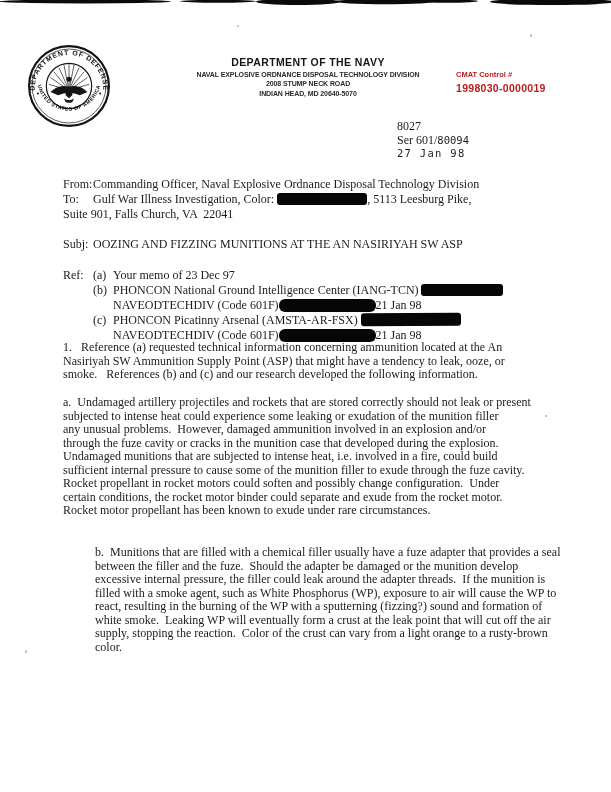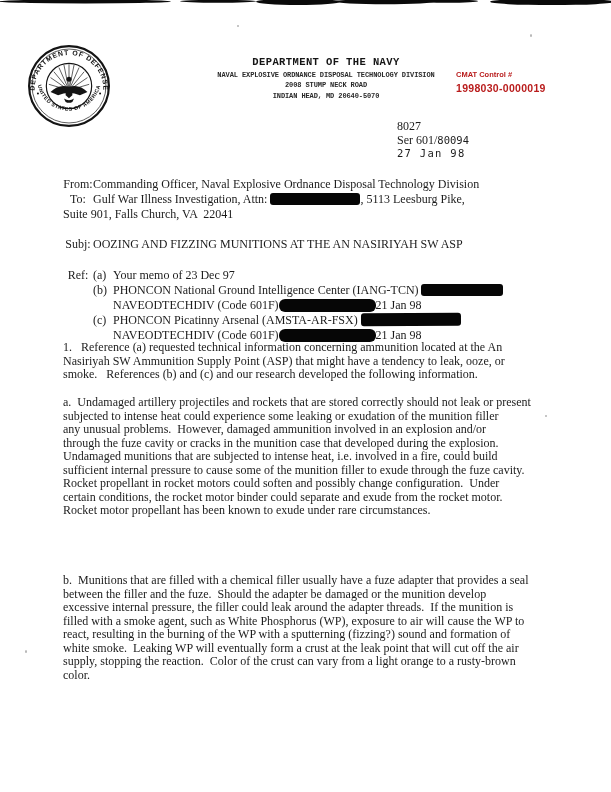--- a/index.html
+++ b/index.html
@@ -7,36 +7,36 @@
     position:relative;width:611px;height:792px;margin:0 auto;
     background:#ffffff;overflow:hidden;
     font-family:"Liberation Serif", serif;color:#1b1b1b;
   }
   .pre{white-space:pre;}
   
   .scan-band{position:absolute;top:0;left:0;}
   
   .seal{position:absolute;left:27px;top:44px;width:84px;height:84px;}
   
-  .letterhead{position:absolute;left:156px;top:56px;width:340px;text-align:center;
-    font-family:Liberation Mono, monospace;color:#151515;}
+  .letterhead{position:absolute;left:138px;top:56px;width:340px;text-align:center;
+    font-family:Liberation Sans, sans-serif;color:#151515;}
   .agency{font-size:10.5px;font-weight:bold;letter-spacing:.4px;}
   .lh-sub{font-size:7px;font-weight:bold;letter-spacing:-0.1px;margin-top:2.5px;color:#2a2a2a;}
   
   .cmat{position:absolute;left:456px;top:70px;font-family:"Liberation Sans", sans-serif;color:#b91c1c;}
   .cmat-label{font-size:7.5px;font-weight:bold;}
   .cmat-number{font-size:10.5px;font-weight:bold;letter-spacing:.3px;margin-top:3px;}
   
   .serial{position:absolute;left:397px;top:120px;font-size:12px;line-height:13.5px;}
   .mono{font-family:"DejaVu Sans Mono", monospace;font-size:10.5px;}
   .date-line{letter-spacing:1.3px;}
   
   .rows{position:absolute;left:63px;font-size:12px;line-height:15px;}
   .row{display:flex;}
-  .row .lbl{width:30px;flex:0 0 30px;text-align:center;}
+  .row .lbl{width:30px;flex:0 0 30px;}
   .indent2{}
   
   .ref-items .tag{width:20px;flex:0 0 20px;}
   .ref-cont{margin-left:50px;}
   
   
   .redact{display:inline-block;background:#060606;border-radius:3px;vertical-align:-2px;}
   
   .para{position:absolute;left:63px;font-size:12px;line-height:13.5px;}
   .para .tline{white-space:pre;}
@@ -115,21 +115,21 @@
     <div class="mono date-line">27 Jan 98</div>
   </div>
 
   <div class="rows" style="top:177px;">
     <div class="row">
       <span class="lbl">From:</span>
       <span class="pre">Commanding Officer, Naval Explosive Ordnance Disposal Technology Division</span>
     </div>
     <div class="row">
       <span class="lbl">To:</span>
-      <span class="pre"><span class="pre">Gulf War Illness Investigation, Attn: </span><span class="redact" style="width:90px;height:12px;"></span><span class="pre">, 5113 Leesburg Pike,</span></span>
+      <span class="pre"><span class="pre">Gulf War Illness Investigation, Color: </span><span class="redact" style="width:90px;height:12px;"></span><span class="pre">, 5113 Leesburg Pike,</span></span>
     </div>
     <div class="indent2 pre">Suite 901, Falls Church, VA  22041</div>
   </div>
 
   <div class="rows" style="top:237px;">
     <div class="row">
       <span class="lbl">Subj:</span>
       <span class="pre">OOZING AND FIZZING MUNITIONS AT THE AN NASIRIYAH SW ASP</span>
     </div>
   </div>
@@ -163,21 +163,21 @@
       <div class="tline">a.  Undamaged artillery projectiles and rockets that are stored correctly should not leak or present</div>
       <div class="tline">subjected to intense heat could experience some leaking or exudation of the munition filler</div>
       <div class="tline">any unusual problems.  However, damaged ammunition involved in an explosion and/or</div>
       <div class="tline">through the fuze cavity or cracks in the munition case that developed during the explosion.</div>
       <div class="tline">Undamaged munitions that are subjected to intense heat, i.e. involved in a fire, could build</div>
       <div class="tline">sufficient internal pressure to cause some of the munition filler to exude through the fuze cavity.</div>
       <div class="tline">Rocket propellant in rocket motors could soften and possibly change configuration.  Under</div>
       <div class="tline">certain conditions, the rocket motor binder could separate and exude from the rocket motor.</div>
       <div class="tline">Rocket motor propellant has been known to exude under rare circumstances.</div>
     </div>
-  <div class="para" style="top:574px;">
+  <div class="para" style="top:546px;margin-left:32px;">
       <div class="tline">b.  Munitions that are filled with a chemical filler usually have a fuze adapter that provides a seal</div>
       <div class="tline">between the filler and the fuze.  Should the adapter be damaged or the munition develop</div>
       <div class="tline">excessive internal pressure, the filler could leak around the adapter threads.  If the munition is</div>
       <div class="tline">filled with a smoke agent, such as White Phosphorus (WP), exposure to air will cause the WP to</div>
       <div class="tline">react, resulting in the burning of the WP with a sputterning (fizzing?) sound and formation of</div>
       <div class="tline">white smoke.  Leaking WP will eventually form a crust at the leak point that will cut off the air</div>
       <div class="tline">supply, stopping the reaction.  Color of the crust can vary from a light orange to a rusty-brown</div>
       <div class="tline">color.</div>
     </div>
 

